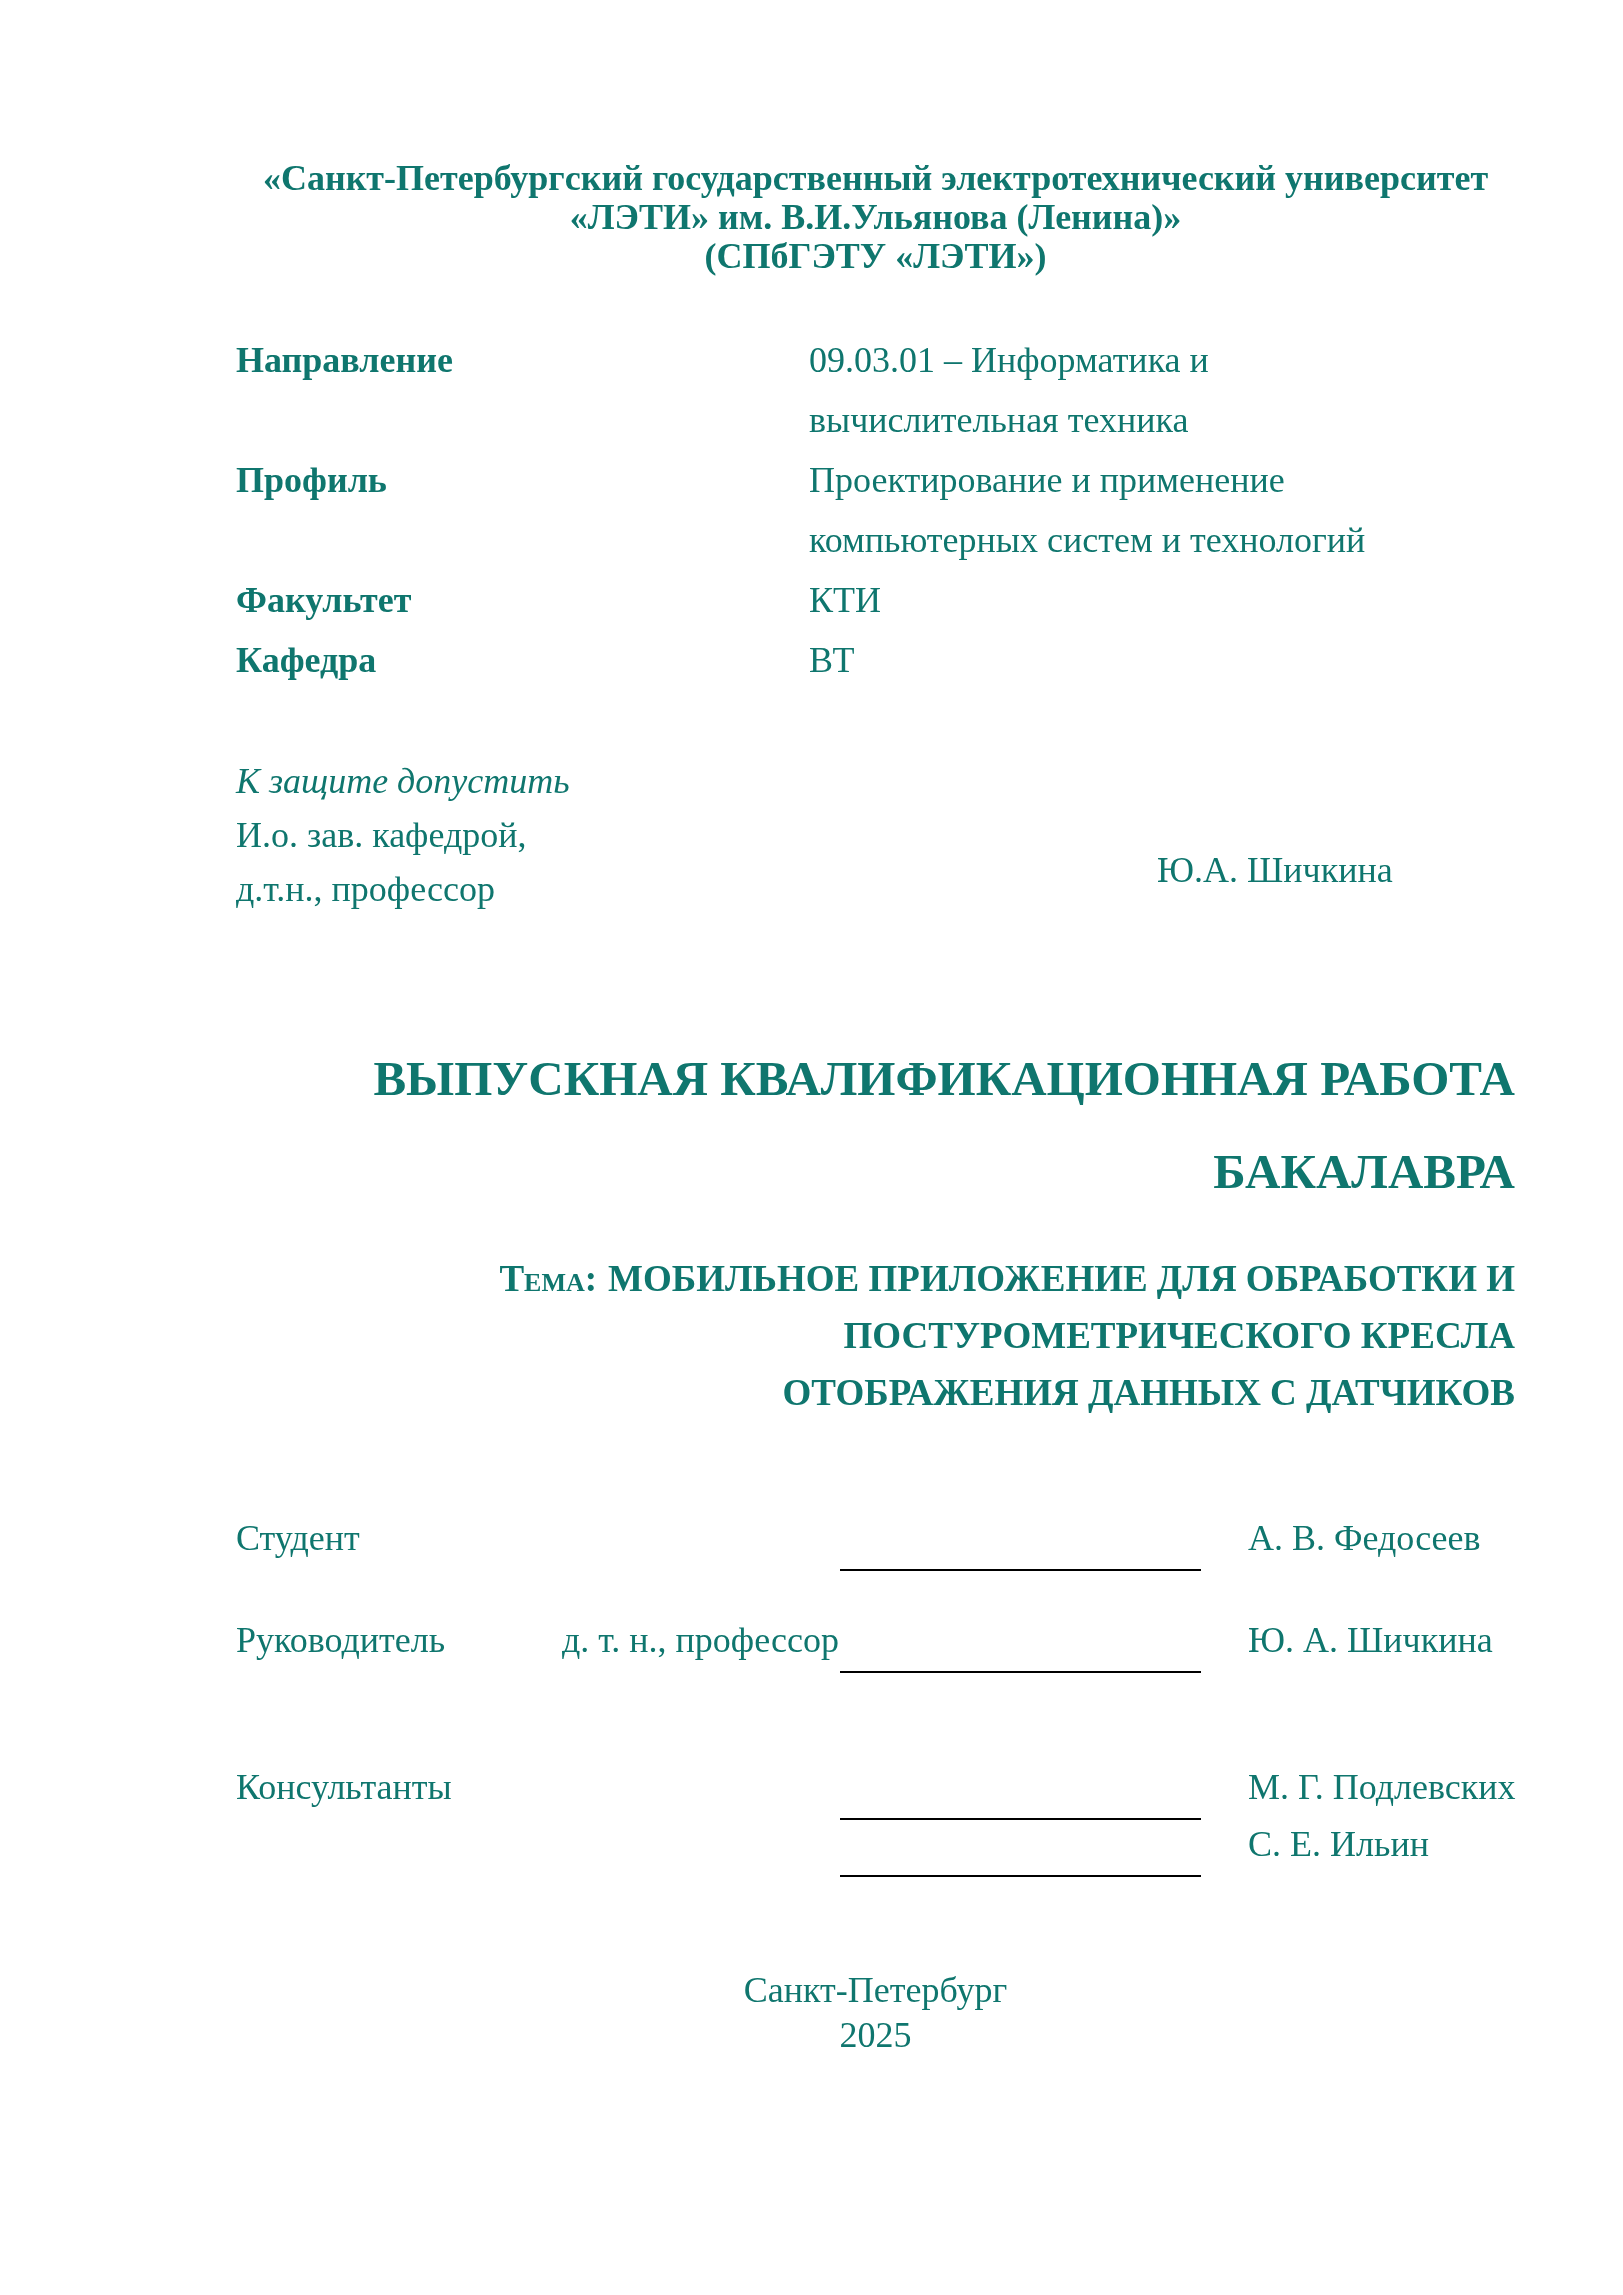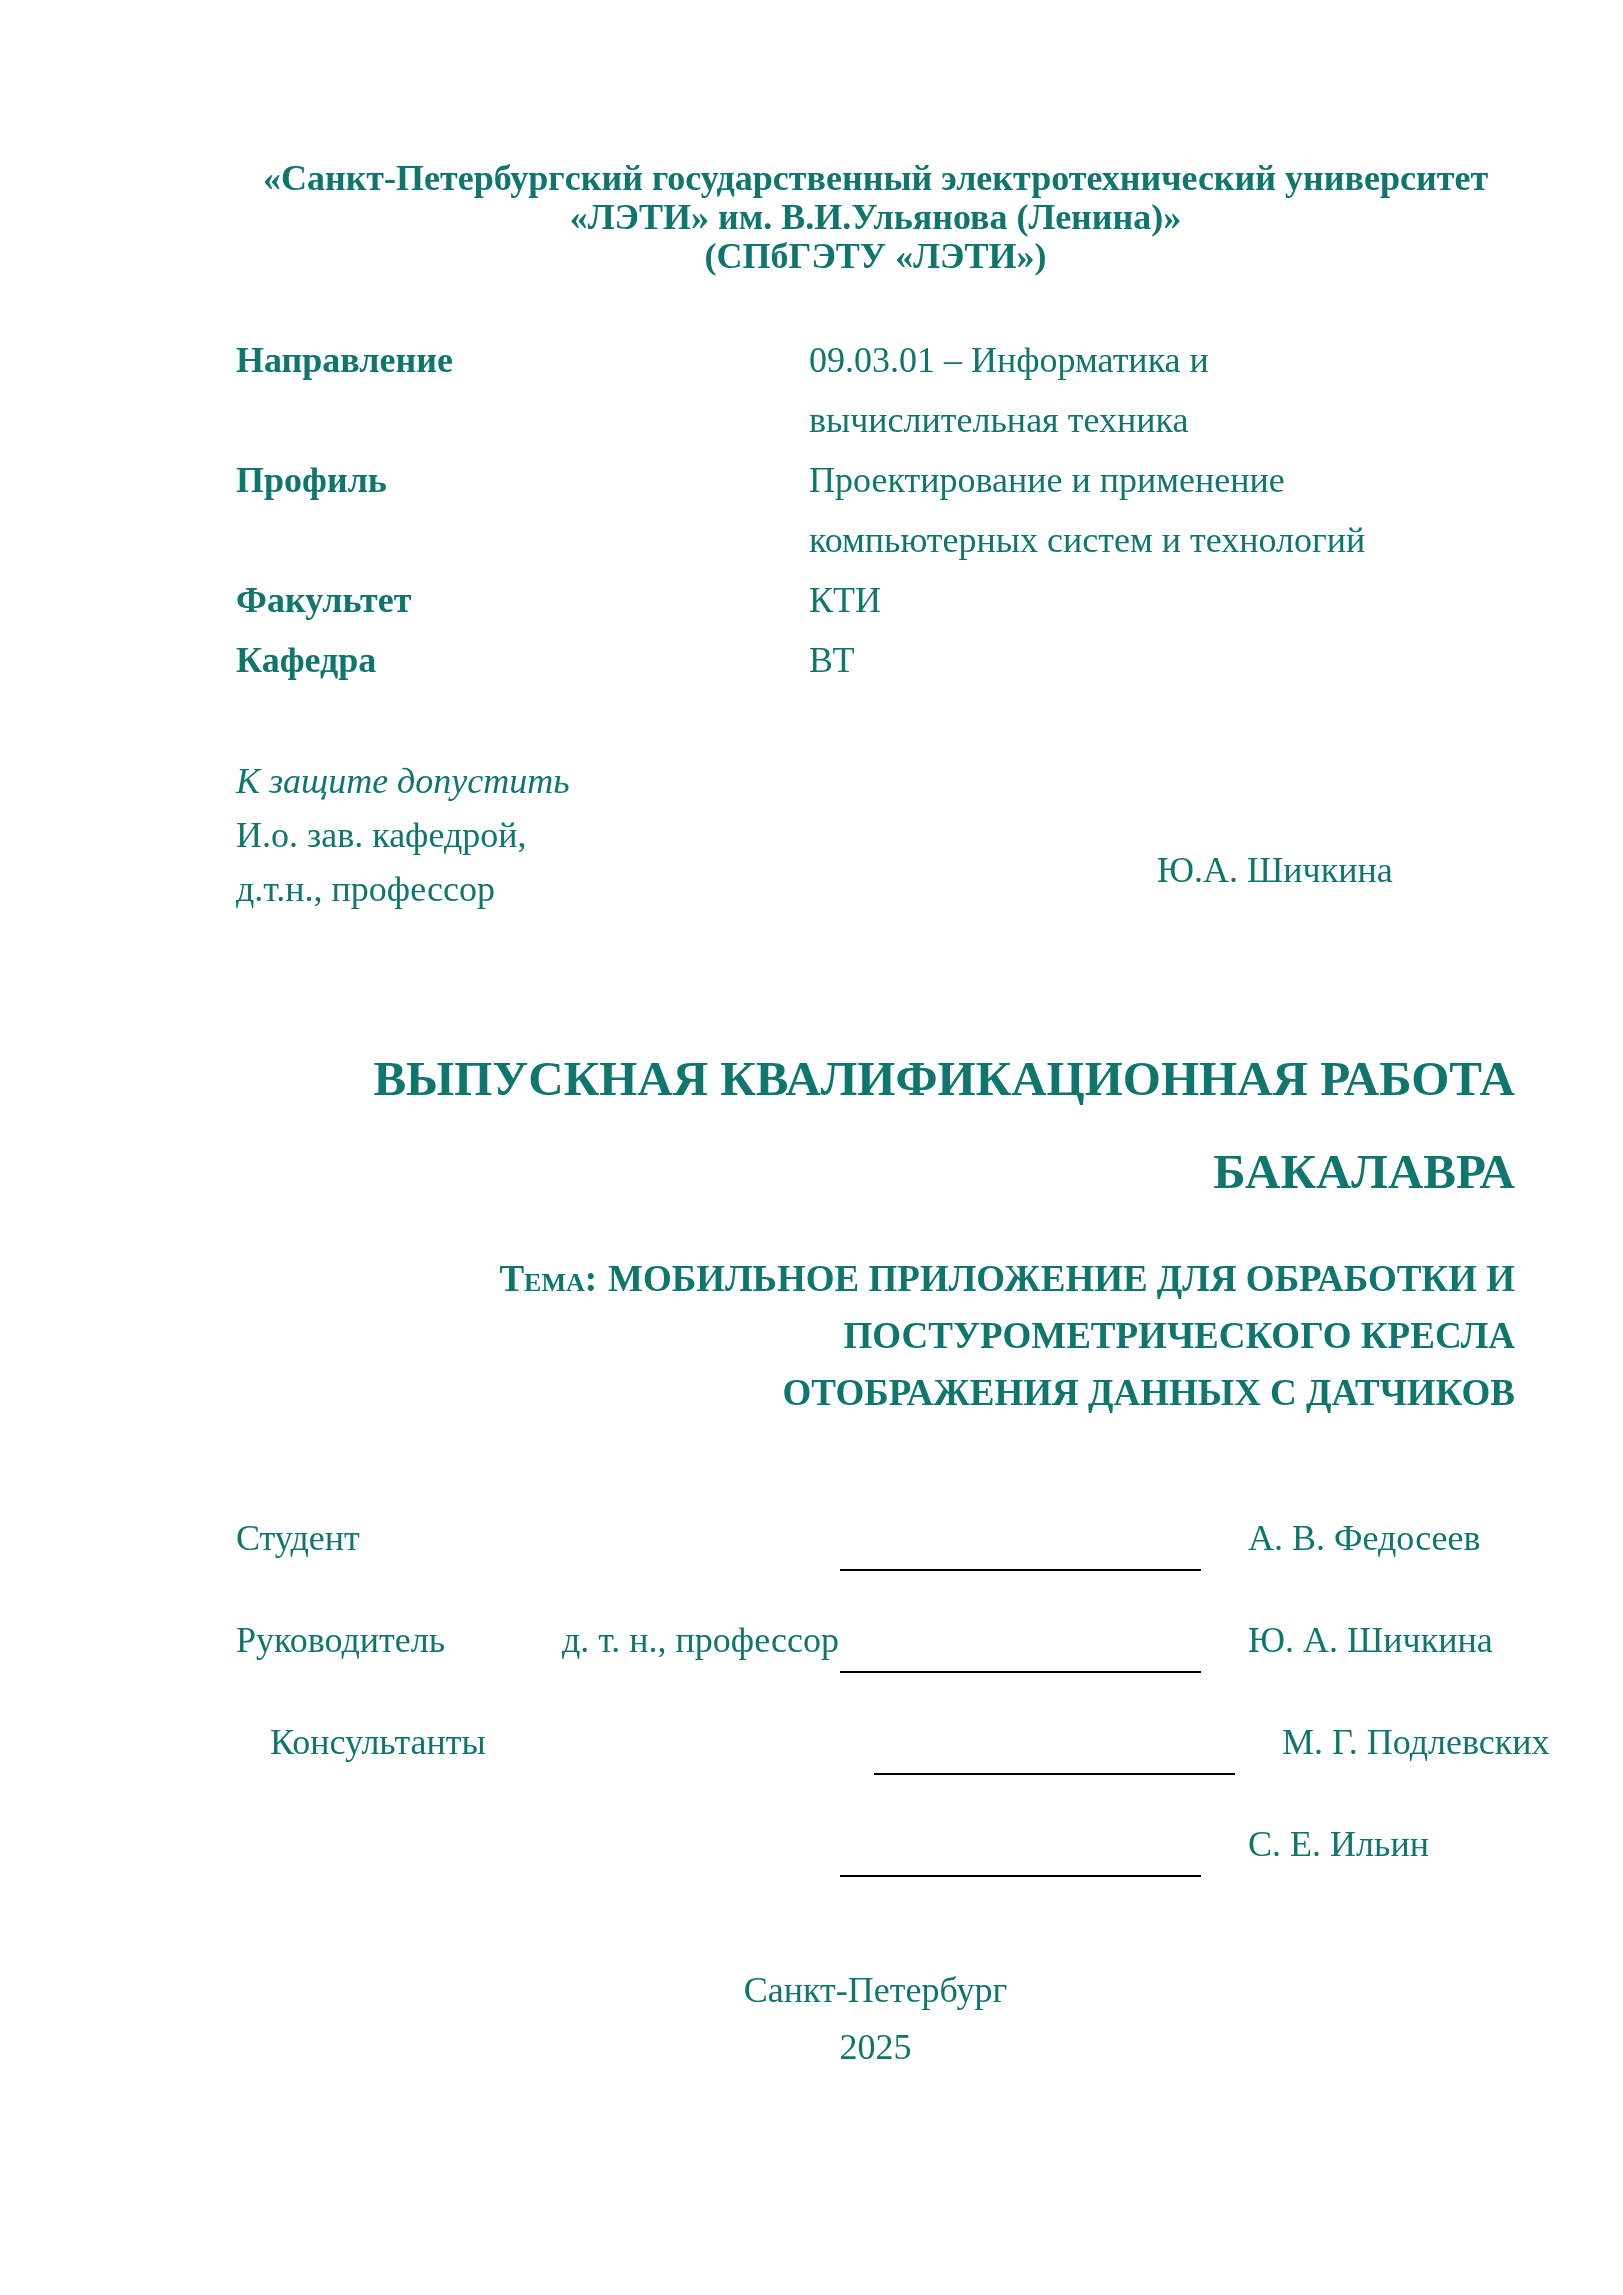--- a/index.html
+++ b/index.html
@@ -84,32 +84,32 @@
   .sig-row .role   { position: absolute; left: 236px;  white-space: nowrap; }
   .sig-row .degree { position: absolute; left: 522px;  white-space: nowrap; margin-left: 40px; }
   .sig-row .line   {
     position: absolute; left: 840px; top: 0;
     width: 361px; height: 50px;
     border-bottom: 2.4px solid #000000;
   }
   .sig-row .name   { position: absolute; left: 1248px; white-space: nowrap; }
   .sig-row-1 { top: 1519px; }
   .sig-row-2 { top: 1621px; }
-  .sig-row-3 { top: 1723px; margin-left: 34px; }
+  .sig-row-3 { top: 1768px; }
   .sig-row-4 { top: 1825px; }
 
   
   .footer {
     position: absolute;
     top: 1971px; left: 236px; right: 108px;
     text-align: center;
     font-size: 36px;
     line-height: 39px;
   }
-  .footer .year { margin-top: 18px; font-family: Liberation Serif, serif; }
+  .footer .year { margin-top: 6px; font-family: Liberation Serif, serif; }
 </style>
 </head>
 <body>
 
 <div class="page">
 
   <div class="header">
     <div>«Санкт-Петербургский государственный электротехнический университет</div>
     <div>«ЛЭТИ» им. В.И.Ульянова (Ленина)»</div>
     <div>(СПбГЭТУ «ЛЭТИ»)</div>

